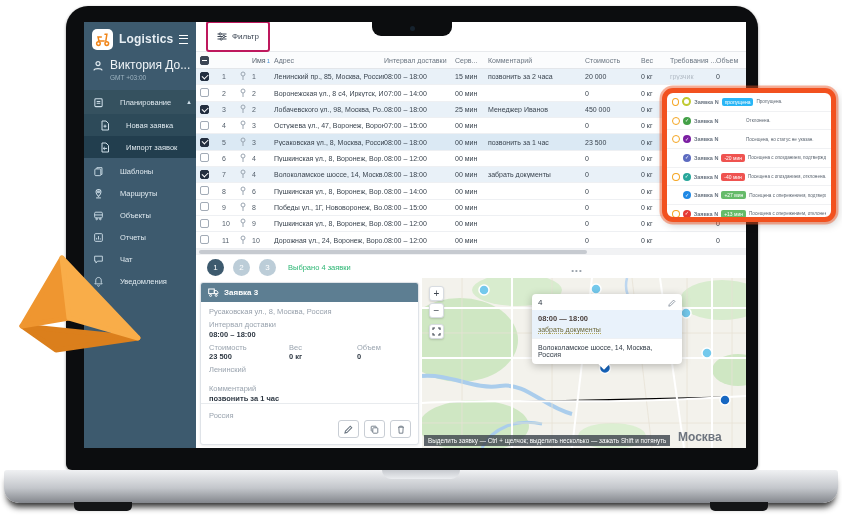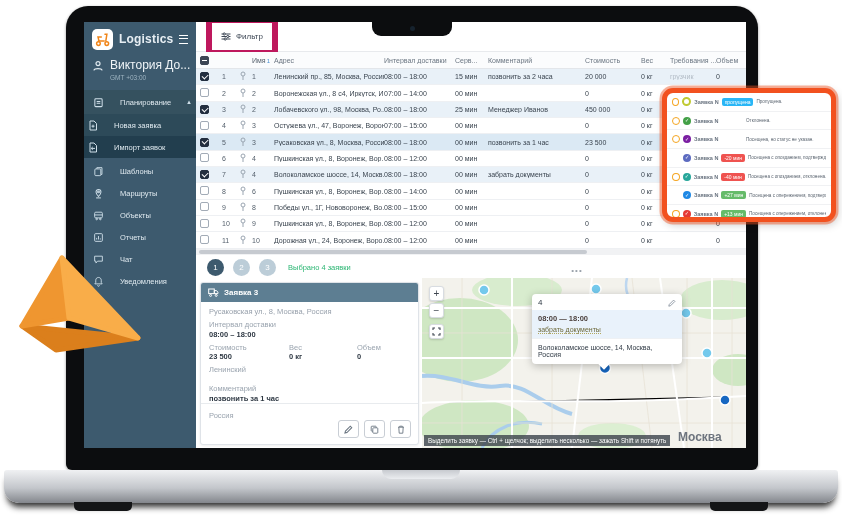--- a/index.html
+++ b/index.html
@@ -31,28 +31,28 @@
   .burger{width:11px;height:7px;border-top:1.6px solid #fff;border-bottom:1.6px solid #fff;position:relative}
   .burger::after{content:"";position:absolute;left:0;right:0;top:2.1px;border-top:1.6px solid #fff}
   .user-row{display:flex;gap:6px;padding:2px 8px 9px;align-items:flex-start}
   .user-name{font-size:12px;font-weight:normal;color:#f0f5f8;white-space:nowrap}
   .user-tz{font-size:6.5px;color:#9db3c0;margin-top:2px}
   .chev{font-size:7px;color:#cfdfe9;margin-left:auto}
   .nav-item{height:22px;display:flex;align-items:center;gap:16px;padding:0 9px;font-size:7.5px;color:#dfe9ef;cursor:pointer;white-space:nowrap}
   .nav-item .nico{flex:none;display:flex}
   .nav-planning{background:#35515f;height:24px}
   .subpanel{background:#2d4a59}
-  .sub-item{padding-left:4px;height:22px}
+  .sub-item{padding-left:16px;height:22px}
   .sub-active{background:#223e4e}
 
   
   .main{position:absolute;left:112px;top:0;width:550px;height:426px;background:#fff}
   .toolbar{position:absolute;left:0;top:0;width:550px;height:30px;border-bottom:1px solid #e8eaed;
            display:flex;align-items:center;padding-left:10px;box-sizing:border-box}
-  .filter-btn{display:flex;gap:5px;align-items:center;border:6px solid #be185d;border-radius:3px;height:19px;
+  .filter-btn{display:flex;gap:5px;align-items:center;border:2px solid #be185d;border-radius:3px;height:19px;
               padding:4px 9px;font-size:8px;color:#3c4654;background:#fff;cursor:pointer}
 
   
   .thead{position:absolute;left:0;top:30px;width:550px;height:17px;display:flex;align-items:center;
          border-bottom:1px solid #e3e6ea;background:#fbfcfd;font-size:7px;color:#6b7682;padding-left:4px;box-sizing:border-box}
   .tbody{position:absolute;left:0;top:47px;width:550px}
   .trow{display:flex;height:16.35px;align-items:center;border-bottom:1px solid #eef0f3;
         font-size:7px;color:#3a444f;padding-left:4px;box-sizing:border-box;background:#fff}
   .trow.sel{background:#e9f1f8}
   .trow.act{background:#dbe9f4}

